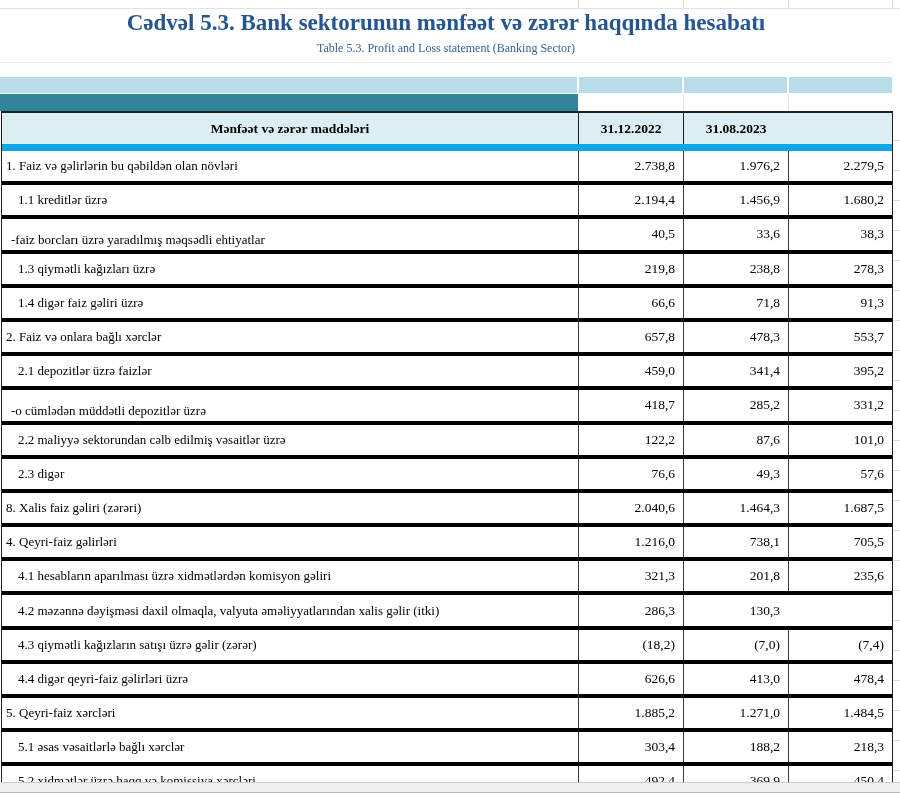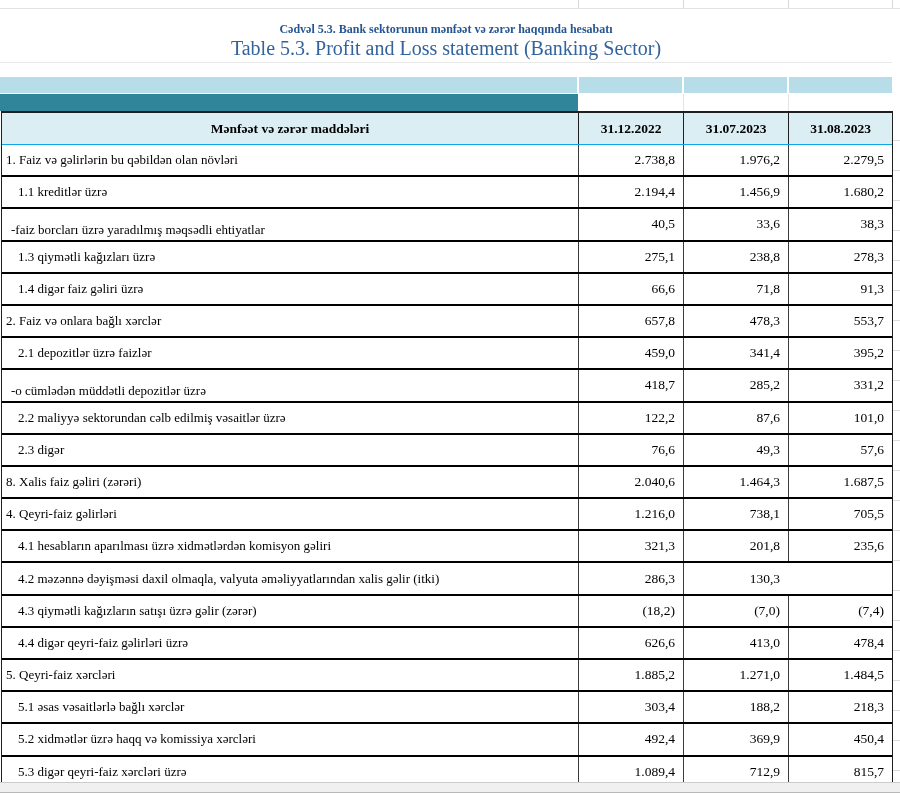--- a/index.html
+++ b/index.html
@@ -5,51 +5,51 @@
   html,body{margin:0;padding:0;background:#ffffff;}
   #screen{
     position:relative;width:900px;height:793px;background:#ffffff;overflow:hidden;
     font-family:"Liberation Serif", serif;color:#000;
   }
   
   .topstrip{position:absolute;left:0;top:0;width:900px;height:8px;background:#fff;border-bottom:1px solid #e2e2e2;}
   .topstrip .v{position:absolute;top:0;width:1px;height:8px;background:#d8d8d8;}
   
   .title-row{
-    position:absolute;left:0;top:17px;width:892px;height:25px;display:flex;align-items:center;justify-content:center;
-    font-weight:bold;font-size:12px;color:#265691;border-bottom:1px solid #e6e6e6;background:#fff;
+    position:absolute;left:0;top:10px;width:892px;height:25px;display:flex;align-items:center;justify-content:center;
+    font-weight:bold;font-size:23px;color:#265691;border-bottom:1px solid #e6e6e6;background:#fff;
   }
   .subtitle-row{
     position:absolute;left:0;top:35px;width:892px;height:27px;display:flex;align-items:center;justify-content:center;
-    font-size:20px;color:#33639c;border-bottom:1px solid #e9e9e9;background:#fff;
+    font-size:12px;color:#33639c;border-bottom:1px solid #e9e9e9;background:#fff;
   }
   
   .band-light{position:absolute;left:0;top:77px;width:892px;height:16px;background:#b7dee8;}
   .band-light .sep{position:absolute;top:0;width:2px;height:16px;background:#ffffff;}
   .band-teal-row{position:absolute;left:0;top:94px;width:892px;height:17px;background:#ffffff;}
   .band-teal{position:absolute;left:0;top:0;width:578px;height:17px;background:#31859b;}
   .band-teal-row .v{position:absolute;top:0;width:1px;height:17px;background:#e4e4e4;}
   
   .pl-table{
     position:absolute;left:1px;top:111px;width:890px;
     border:1px solid #1f1f1f;border-top:2px solid #1f1f1f;background:#fff;
   }
   .thead{
     display:grid;grid-template-columns:576px 105px 105px 1fr;height:31px;
-    background:#daeef3;border-bottom:1px solid #0ea5e9;
+    background:#daeef3;border-bottom:7px solid #0ea5e9;
   }
   .thead .hc{
     display:flex;align-items:center;justify-content:center;
     font-weight:bold;font-size:13.5px;
   }
   .thead .hc + .hc{border-left:1px solid #1f1f1f;}
   .tbody{display:block;}
   .trow{
     display:grid;grid-template-columns:576px 105px 105px 1fr;height:30.2px;
-    border-top:2px solid #000000;
+    border-top:4px solid #000000;
   }
   .trow:first-child{border-top:none;}
   .c{display:flex;align-items:center;font-size:13px;overflow:hidden;white-space:nowrap;}
   .c.label{justify-content:flex-start;padding-left:4px;}
   .c.num{justify-content:flex-end;padding-right:8px;font-size:13.5px;border-left:1px solid #3a3a3a;}
   .trow.ind1 .c.label{padding-left:16px;}
   .trow.ind2 .c.label{padding-left:9px;margin-top:12px;}
   
   .gutter{
     position:absolute;left:893px;top:111px;width:7px;height:667px;background:#fff;
@@ -85,21 +85,20 @@
   <div class="band-teal-row">
     <div class="band-teal"></div>
     <span class="v" style="left:683px"></span>
     <span class="v" style="left:788px"></span>
   </div>
 
   <div class="pl-table">
     <div class="thead">
       <div class="hc">Mənfəət və zərər maddələri</div>
       <div class="hc">31.12.2022</div>
-      <div class="hc">31.07.2023</div>
       <div class="hc">31.08.2023</div>
     </div>
     <div class="tbody">
         <div class="trow">
           <div class="c label">1. Faiz və gəlirlərin bu qəbildən olan növləri</div>
           <div class="c num">2.738,8</div>
           <div class="c num">1.976,2</div>
           <div class="c num">2.279,5</div>
         </div>
         <div class="trow ind1">
@@ -109,21 +108,21 @@
           <div class="c num">1.680,2</div>
         </div>
         <div class="trow ind2">
           <div class="c label">-faiz borcları üzrə yaradılmış məqsədli ehtiyatlar</div>
           <div class="c num">40,5</div>
           <div class="c num">33,6</div>
           <div class="c num">38,3</div>
         </div>
         <div class="trow ind1">
           <div class="c label">1.3 qiymətli kağızları üzrə</div>
-          <div class="c num">275,1</div>
+          <div class="c num">219,8</div>
           <div class="c num">238,8</div>
           <div class="c num">278,3</div>
         </div>
         <div class="trow ind1">
           <div class="c label">1.4 digər faiz gəliri üzrə</div>
           <div class="c num">66,6</div>
           <div class="c num">71,8</div>
           <div class="c num">91,3</div>
         </div>
         <div class="trow">

